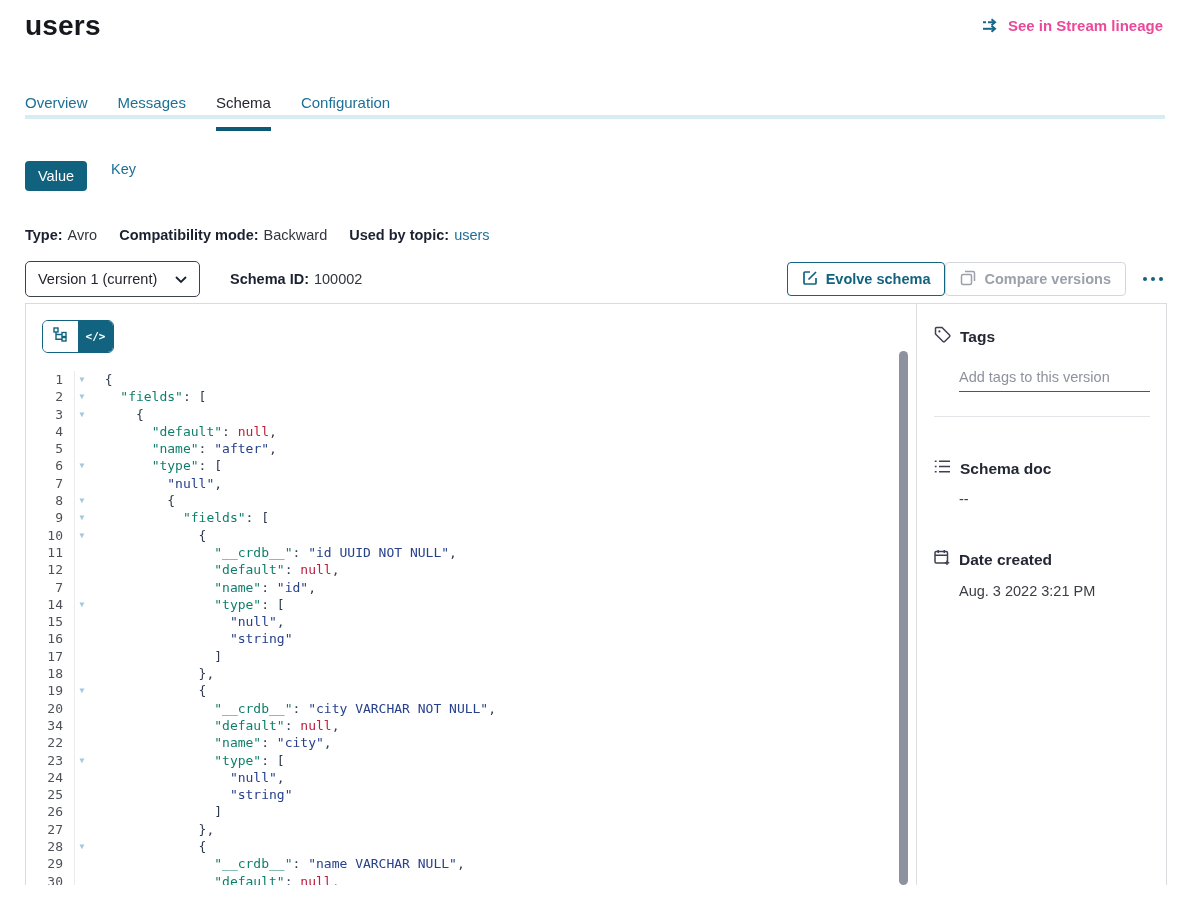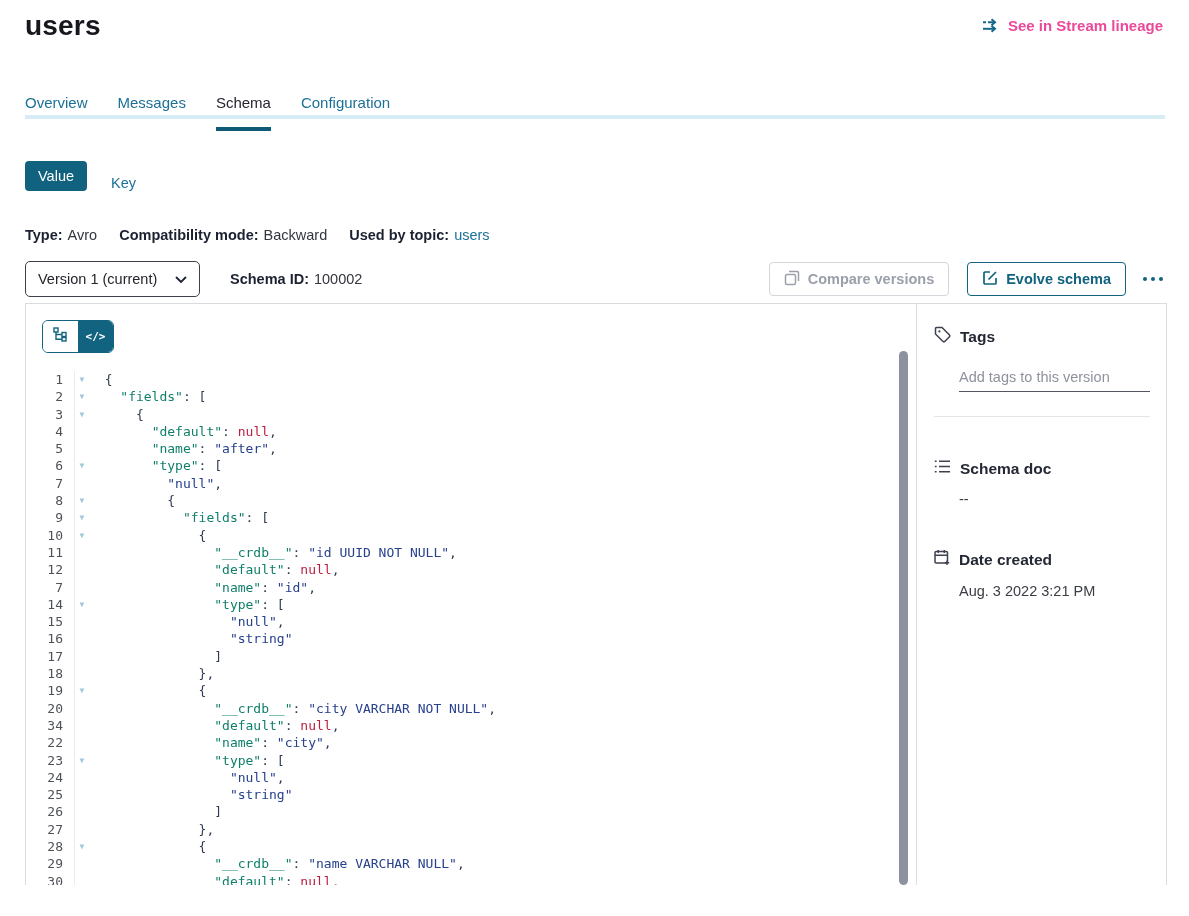--- a/index.html
+++ b/index.html
@@ -19,21 +19,21 @@
   
   .tabs { display:flex; gap:30px; padding:0 25px; margin-top:52px; position:relative; }
   .tab { font-size:15px; color:#1c7097; padding-bottom:16px; cursor:pointer; position:relative; }
   .tab.active { color:#25272e; }
   .tabs-underline { position:absolute; left:25px; right:24px; top:115px; height:4px;
     background:#d8ecf4; }
   .tab.active::after { content:""; position:absolute; left:0; right:0; bottom:-4px;
     height:4px; background:#0e5a76; z-index:2; }
 
   
-  .vk { display:flex; align-items:flex-end; gap:24px; padding:0 25px; margin-top:34px; }
+  .vk { display:flex; align-items:flex-start; gap:24px; padding:0 25px; margin-top:34px; }
   .vk-value { background:#10627e; color:#fff; border:none; border-radius:4px;
     font-size:14.5px; padding:7px 13px; font-family:inherit; cursor:pointer; }
   .vk-key { color:#1c7097; font-size:14.5px; cursor:pointer; }
 
   
   .meta { display:flex; gap:22px; padding:0 25px; margin-top:36px; font-size:14.5px; }
   .meta b { color:#1b2130; font-weight:700; }
   .meta .v { color:#33363e; margin-left:5px; }
   .meta .lnk { color:#1c7097; margin-left:5px; cursor:pointer; }
 
@@ -148,37 +148,37 @@
       <span>
         <svg width="12" height="8" viewBox="0 0 12 8" fill="none" stroke="#1b2130" stroke-width="1.8" stroke-linecap="round">
             <path d="M1.5 1.5 L6 6 L10.5 1.5"></path>
           </svg>
       </span>
     </div>
     <div class="schema-id">
       <b>Schema ID:</b><span>100002</span>
     </div>
     <div class="spacer"></div>
+    <button class="btn btn-evolve">
+      <span>
+        <svg width="16" height="16" viewBox="0 0 16 16" fill="none" stroke="#11637f" stroke-width="1.7">
+          <path d="M14 8 V13 a1 1 0 0 1 -1 1 H3 a1 1 0 0 1 -1 -1 V3 a1 1 0 0 1 1 -1 H8"></path>
+          <path d="M6.5 9.5 L14 2"></path>
+        </svg>
+      </span>
+      <span>Evolve schema</span>
+    </button>
     <button class="btn btn-compare">
       <span>
         <svg width="16" height="16" viewBox="0 0 16 16" fill="none" stroke="#9ba0aa" stroke-width="1.5">
           <rect x="1.5" y="4.5" width="10" height="10" rx="1.5"></rect>
           <path d="M5 1.5 H13 a1.5 1.5 0 0 1 1.5 1.5 V11"></path>
         </svg>
       </span>
       <span>Compare versions</span>
-    </button>
-    <button class="btn btn-evolve">
-      <span>
-        <svg width="16" height="16" viewBox="0 0 16 16" fill="none" stroke="#11637f" stroke-width="1.7">
-          <path d="M14 8 V13 a1 1 0 0 1 -1 1 H3 a1 1 0 0 1 -1 -1 V3 a1 1 0 0 1 1 -1 H8"></path>
-          <path d="M6.5 9.5 L14 2"></path>
-        </svg>
-      </span>
-      <span>Evolve schema</span>
     </button>
     <div class="more">
         <i></i>
         <i></i>
         <i></i>
       </div>
   </div>
 
   <div class="panel">
 

